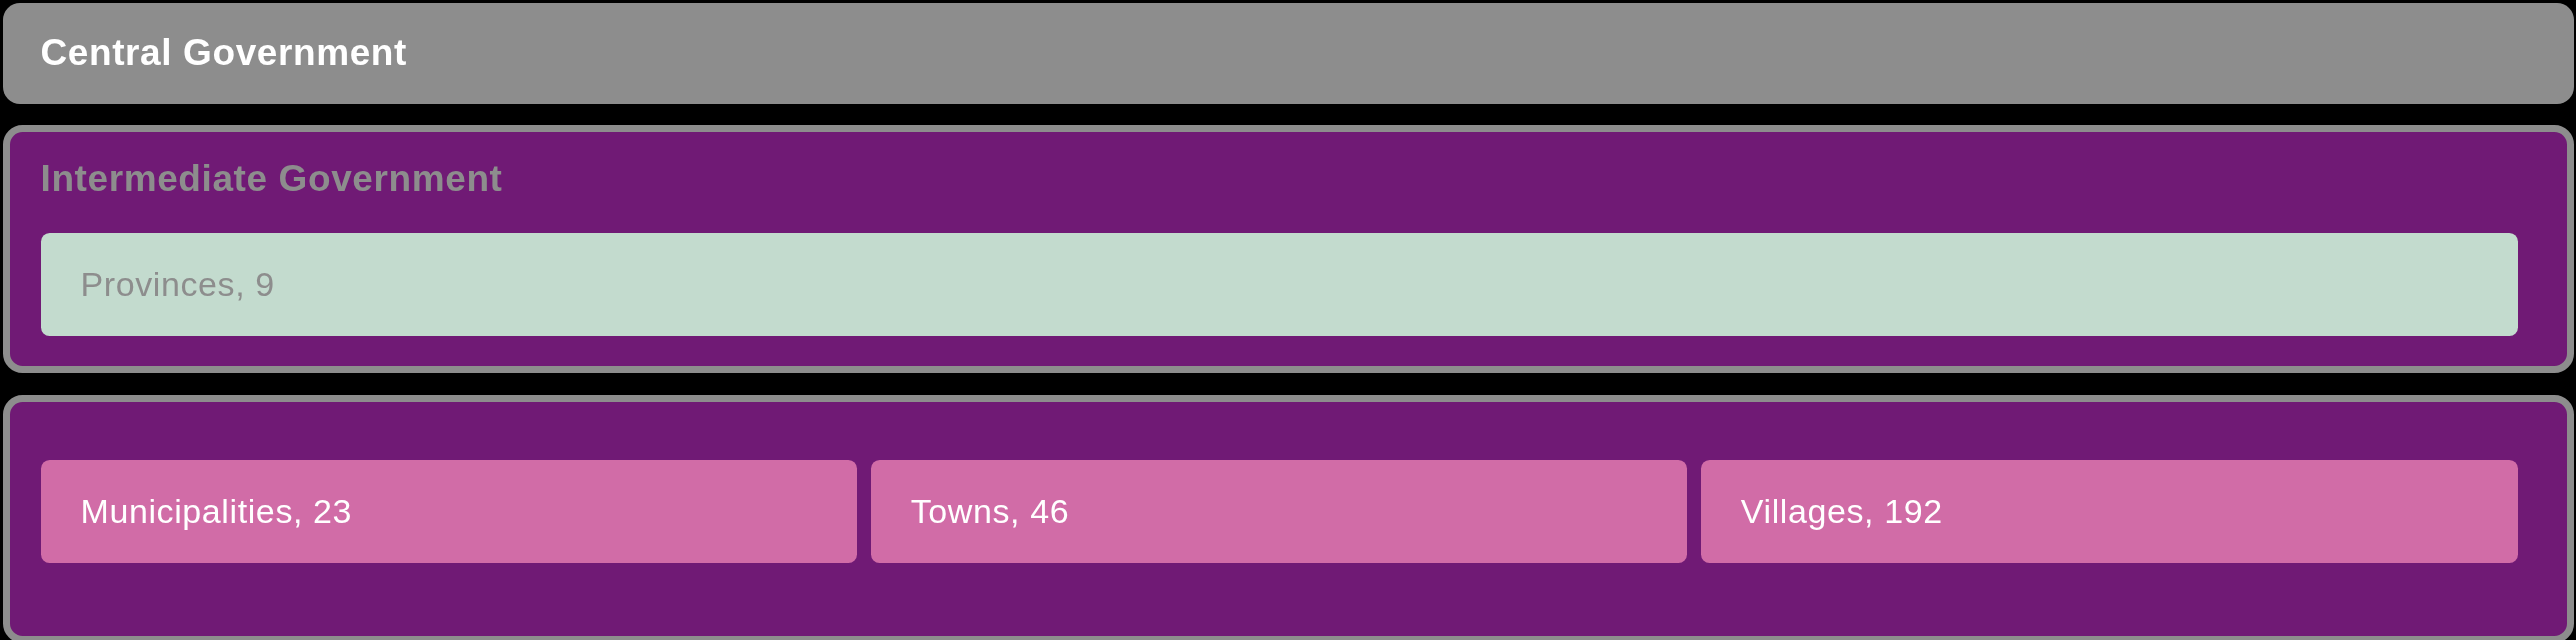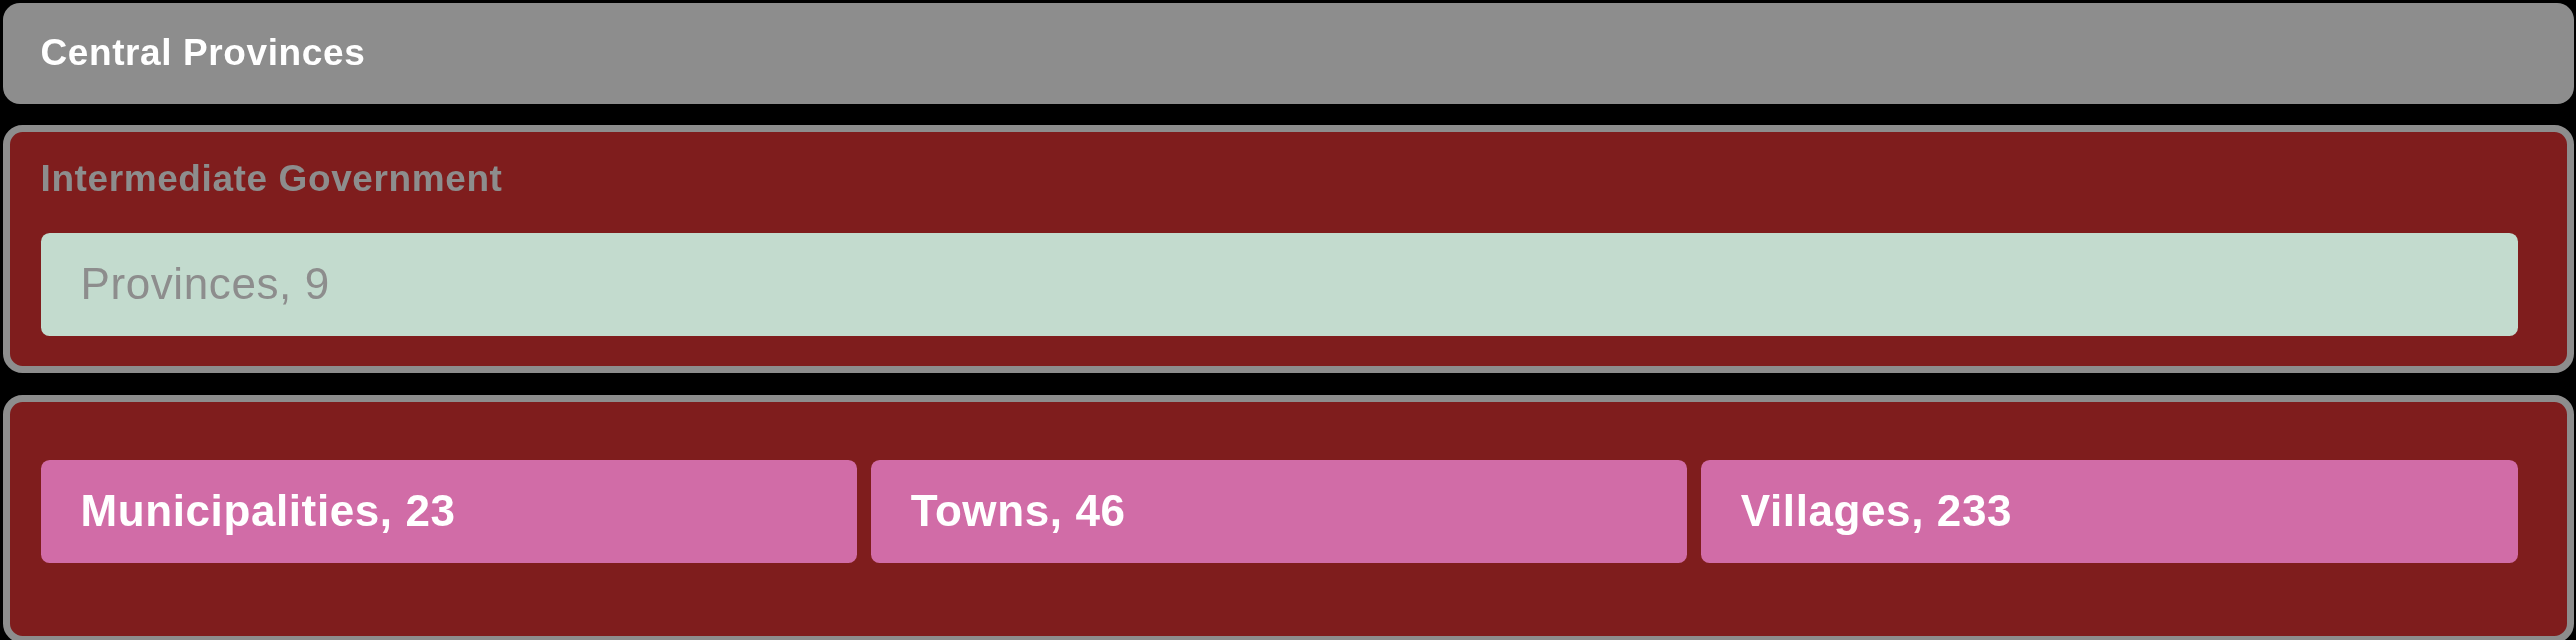--- a/index.html
+++ b/index.html
@@ -35,21 +35,21 @@
     font-size: 37px;
     font-weight: 700;
     letter-spacing: 0.6px;
   }
   .section {
     box-sizing: border-box;
     height: 248px;
     margin-top: 21.5px;
     border: 7.4px solid #8d8d8d;
     border-radius: 19.6px;
-    background: #7f1d1d;
+    background: #701a75;
     padding: 26px 49px 29px 31px;
     overflow: hidden;
   }
   .section-title {
     color: #8d8d8d;
     font-size: 37px;
     font-weight: 700;
     line-height: 1.15;
     letter-spacing: 0.6px;
   }
@@ -59,60 +59,59 @@
     margin-top: 32px;
   }
   .box {
     box-sizing: border-box;
     flex: 1;
     height: 103px;
     border-radius: 8.6px;
     display: flex;
     align-items: center;
     padding: 0 40px;
-    font-size: 44px;
+    font-size: 34px;
     font-weight: 400;
     letter-spacing: 0.6px;
   }
   .box-green {
     background: #c3dbce;
     color: #8d8d8d;
   }
   .box-pink {
     background: #d16ca7;
     color: #ffffff;
-    font-weight: bold;
   }
 </style>
 </head>
 <body>
 
 <div class="canvas">
 
   <div class="header-bar">
-    <span class="header-title">Central Provinces</span>
+    <span class="header-title">Central Government</span>
   </div>
 
   <div class="section">
     <div class="section-title">Intermediate Government</div>
     <div class="box-row">
       <div class="box box-green">
         <span>Provinces, 9</span>
       </div>
     </div>
   </div>
 
   <div class="section">
     <div class="box-row">
       <div class="box box-pink">
         <span>Municipalities, 23</span>
       </div>
       <div class="box box-pink">
         <span>Towns, 46</span>
       </div>
       <div class="box box-pink">
-        <span>Villages, 233</span>
+        <span>Villages, 192</span>
       </div>
     </div>
   </div>
 
 </div>
 
 
 </body></html>

